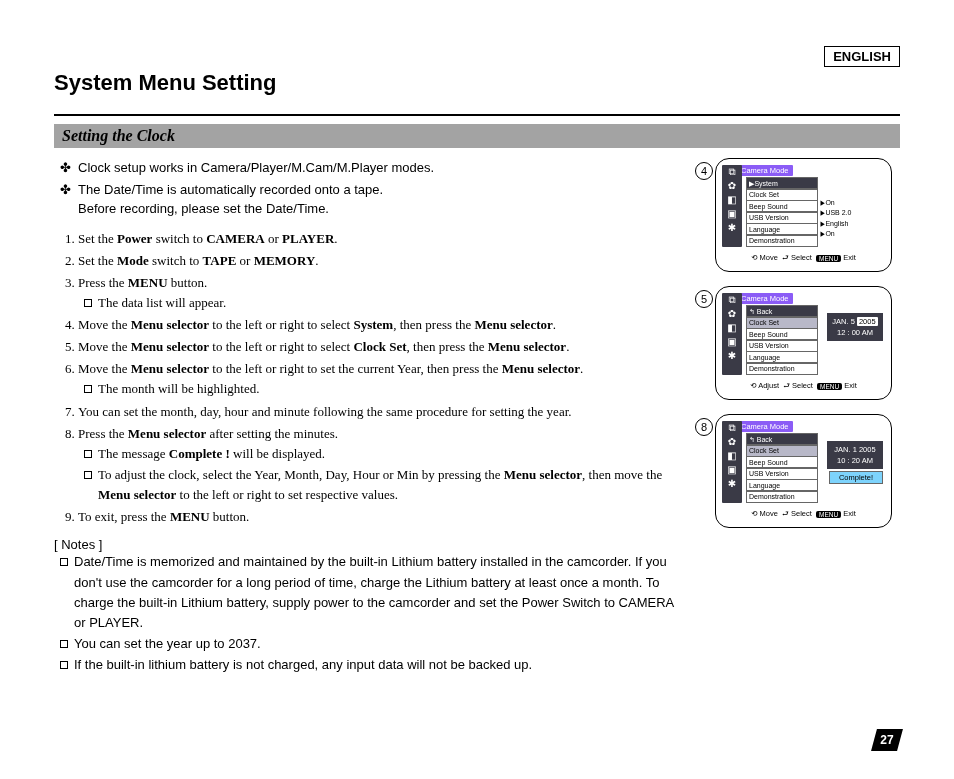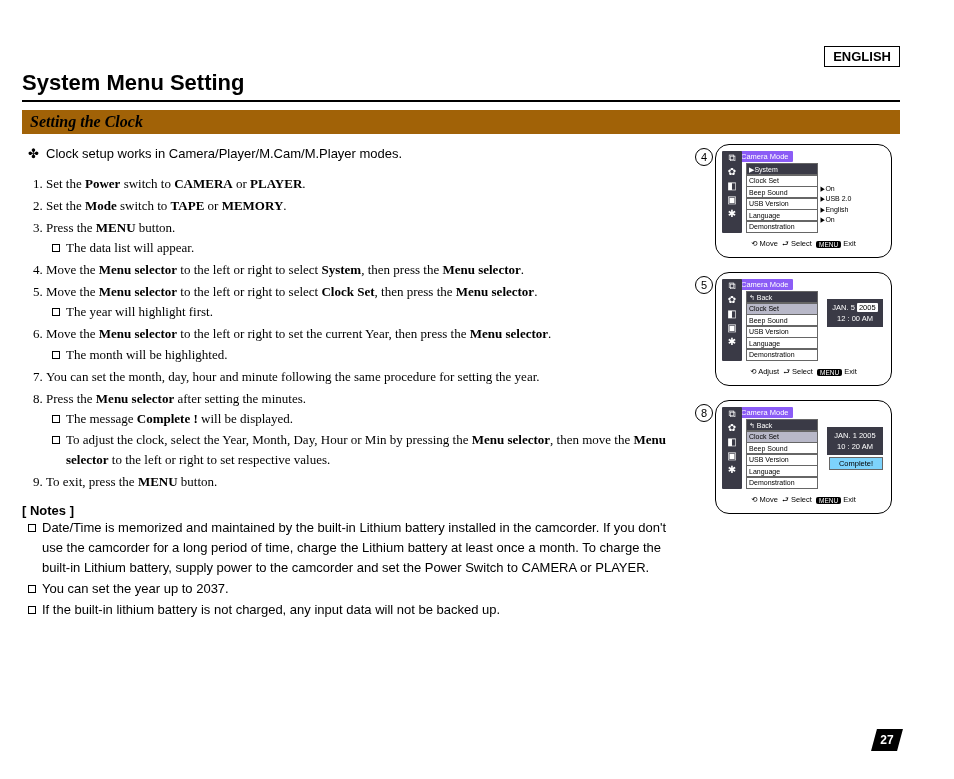--- a/index.html
+++ b/index.html
@@ -8,47 +8,47 @@
     background: #fff;
     font-family: Arial, Helvetica, sans-serif;
     font-size: 13px;
     color: #000;
   }
   .page {
     width: 954px;
     height: 779px;
     position: relative;
     box-sizing: border-box;
-    padding: 40px 54px 30px 22px;
+    padding: 40px 54px 30px 54px;
   }
   .lang-box {
     position: absolute;
     top: 46px;
     right: 54px;
     border: 1.5px solid #000;
     padding: 2px 8px;
     font-weight: bold;
     font-size: 13px;
   }
   .title {
     font-size: 22px;
     font-weight: bold;
     margin-top: 30px;
-    margin-bottom: 4px;
+    margin-bottom: 18px;
   }
   .rule {
     height: 2px;
     background: #000;
     margin-bottom: 8px;
   }
   .subhead {
     font-style: italic;
     font-weight: bold;
     font-size: 16px;
-    background: #a16207;
+    background: #a3a3a3;
     padding: 3px 8px;
     margin-bottom: 10px;
     font-family: "Times New Roman", serif;
   }
   .body-area {
     display: flex;
     flex-direction: row;
     gap: 20px;
   }
   .text-col {
@@ -95,21 +95,21 @@
   .sub-square li::before {
     content: "";
     position: absolute;
     left: -14px;
     top: 6px;
     width: 6px;
     height: 6px;
     border: 1px solid #000;
   }
   .notes-h {
-    font-weight: bold;
+    font-weight: normal;
     margin-top: 8px;
   }
   .b { font-weight: bold; }
 
   
   .step-badge {
     position: absolute;
     left: -20px;
     width: 16px;
     height: 16px;
@@ -268,43 +268,42 @@
 
   <div class="title">System Menu Setting</div>
   <div class="rule"></div>
   <div class="subhead">Setting the Clock</div>
 
   <div class="body-area">
     <div class="text-col">
 
       <ul class="bullet-list">
         <li>Clock setup works in Camera/Player/M.Cam/M.Player modes.</li>
+        <li style="white-space:pre-line">The Date/Time is automatically recorded onto a tape.
+Before recording, please set the Date/Time.</li>
       </ul>
 
       <ol class="num-list">
         <li>
           <span>Set the </span><span class="b">Power</span><span> switch to </span><span class="b">CAMERA</span><span> or </span><span class="b">PLAYER</span><span>.</span>
         </li>
         <li>
           <span>Set the </span><span class="b">Mode</span><span> switch to </span><span class="b">TAPE</span><span> or </span><span class="b">MEMORY</span><span>.</span>
         </li>
         <li>
           <span>Press the </span><span class="b">MENU</span><span> button.</span>
           <ul class="sub-square">
               <li>The data list will appear.</li>
             </ul>
         </li>
         <li>
           <span>Move the </span><span class="b">Menu selector</span><span> to the left or right to select </span><span class="b">System</span><span>, then press the </span><span class="b">Menu selector</span><span>.</span>
         </li>
         <li>
           <span>Move the </span><span class="b">Menu selector</span><span> to the left or right to select </span><span class="b">Clock Set</span><span>, then press the </span><span class="b">Menu selector</span><span>.</span>
-          <ul class="sub-square">
-              <li>The year will highlight first.</li>
-            </ul>
         </li>
         <li>
           <span>Move the </span><span class="b">Menu selector</span><span> to the left or right to set the current Year, then press the </span><span class="b">Menu selector</span><span>.</span>
           <ul class="sub-square">
               <li>The month will be highlighted.</li>
             </ul>
         </li>
         <li>You can set the month, day, hour and minute following the same procedure for setting the year.</li>
         <li>
           <span>Press the </span><span class="b">Menu selector</span><span> after setting the minutes.</span>

